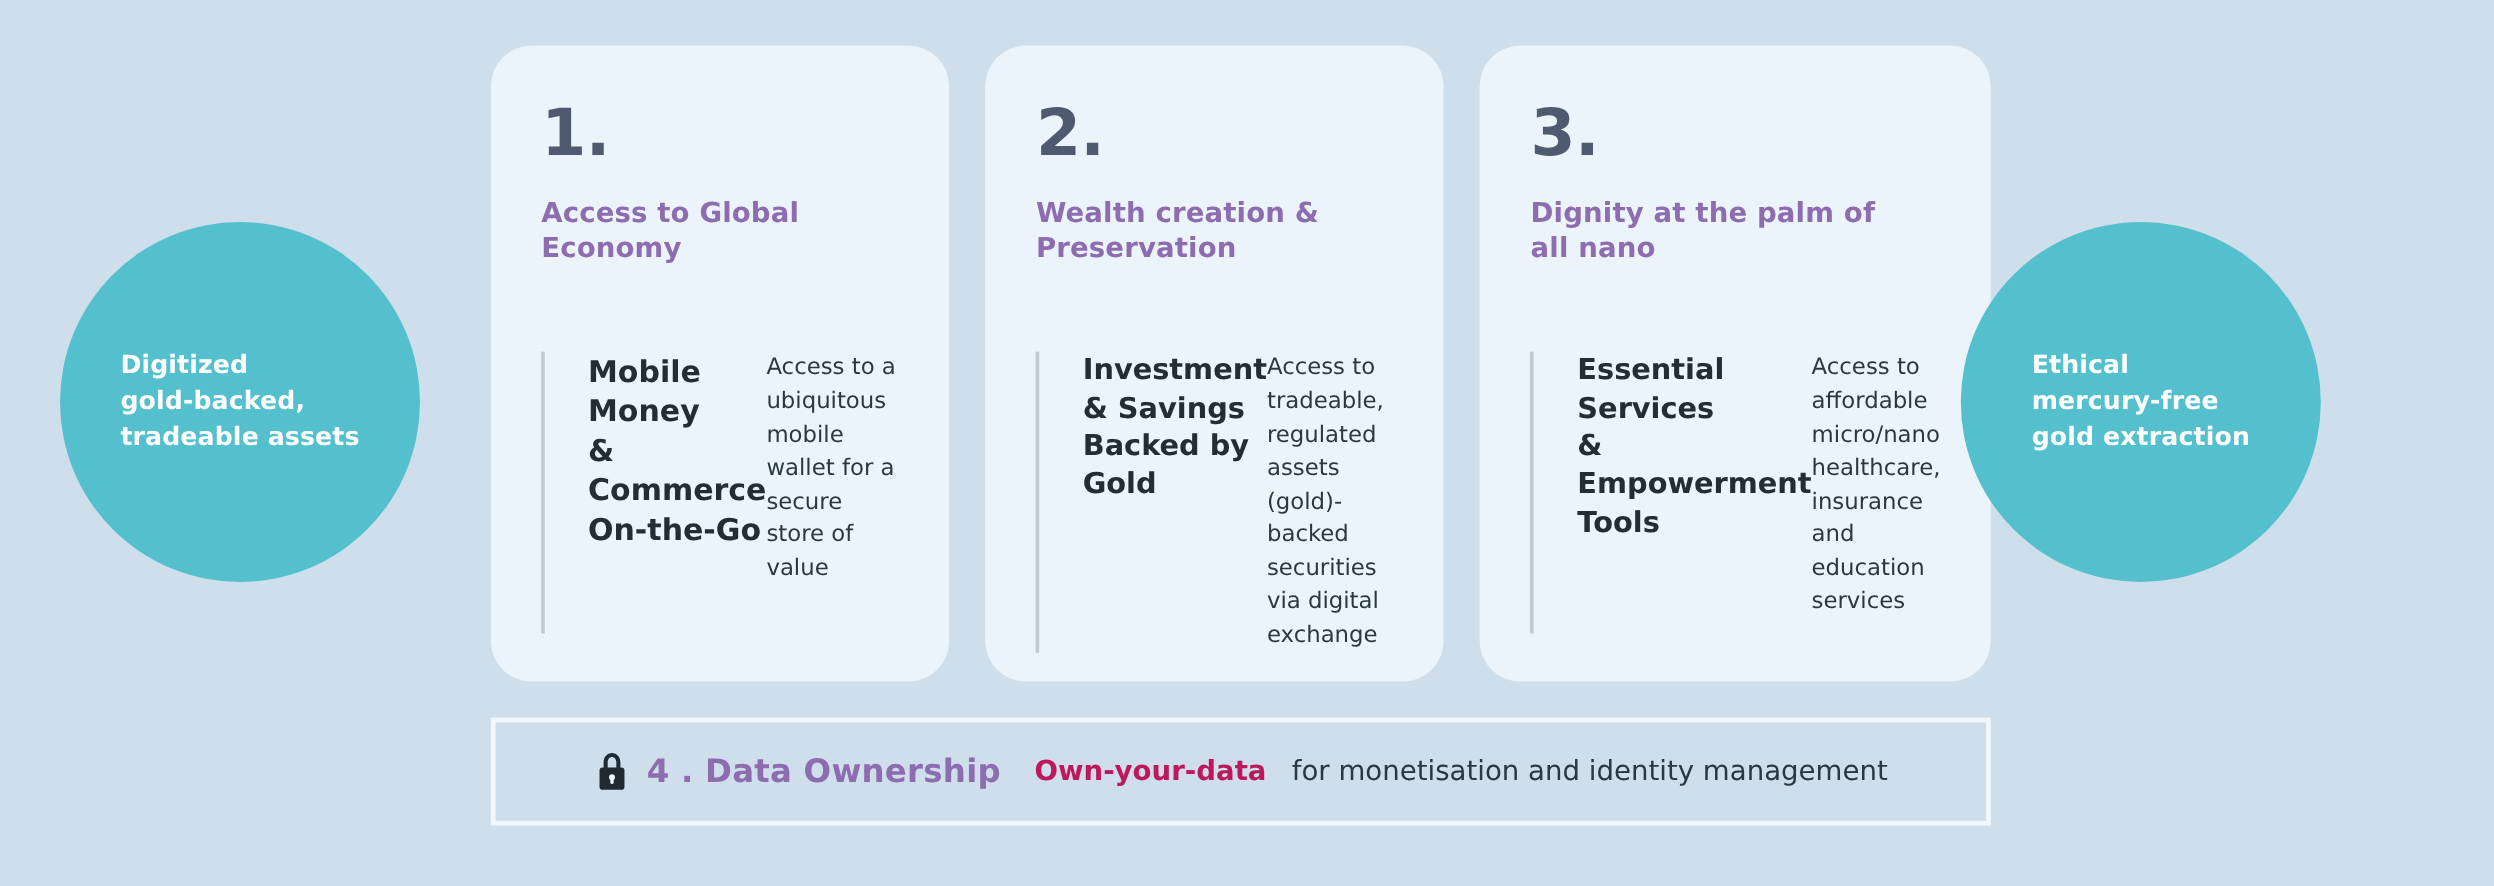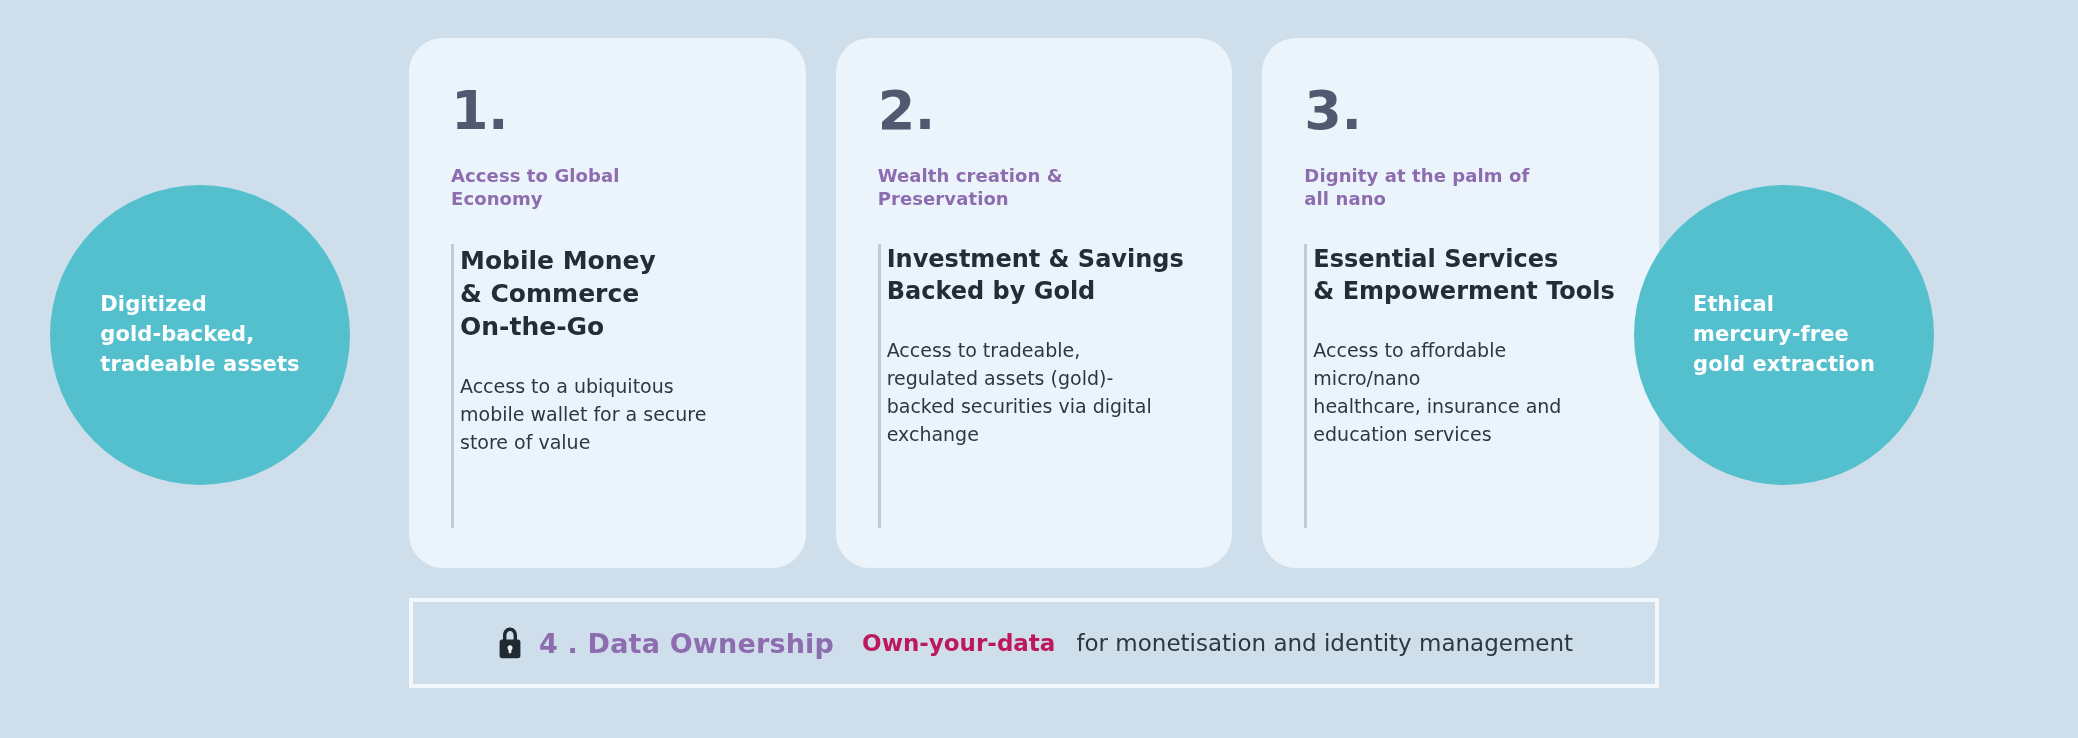--- a/index.html
+++ b/index.html
@@ -67,33 +67,34 @@
   .card-number {
     color: #4f5a70;
     font-size: 54px;
     font-weight: bold;
     line-height: 1;
     letter-spacing: -0.5px;
     margin: 0 0 26px 0;
   }
   .card-title {
     color: #8e6cb0;
-    font-size: 18px;
+    font-size: 23px;
     font-weight: bold;
     line-height: 1.28;
     letter-spacing: 0.1px;
     white-space: pre-line;
     margin: 0 0 34px 0;
   }
   .card-body {
     border-left: 3px solid #c1cbd4;
-    padding-left: 6px;
-    display: flex;
-    flex-direction: column;
+    padding-left: 36px;
+    display: flex;
+    flex-direction: row;
     flex: 1 1 auto;
+    margin-top: 36px;
   }
   .card-subtitle {
     color: #222d36;
     font-size: 24px;
     font-weight: bold;
     line-height: 1.32;
     white-space: pre-line;
     margin: 0 0 30px 0;
   }
   .card-desc {

